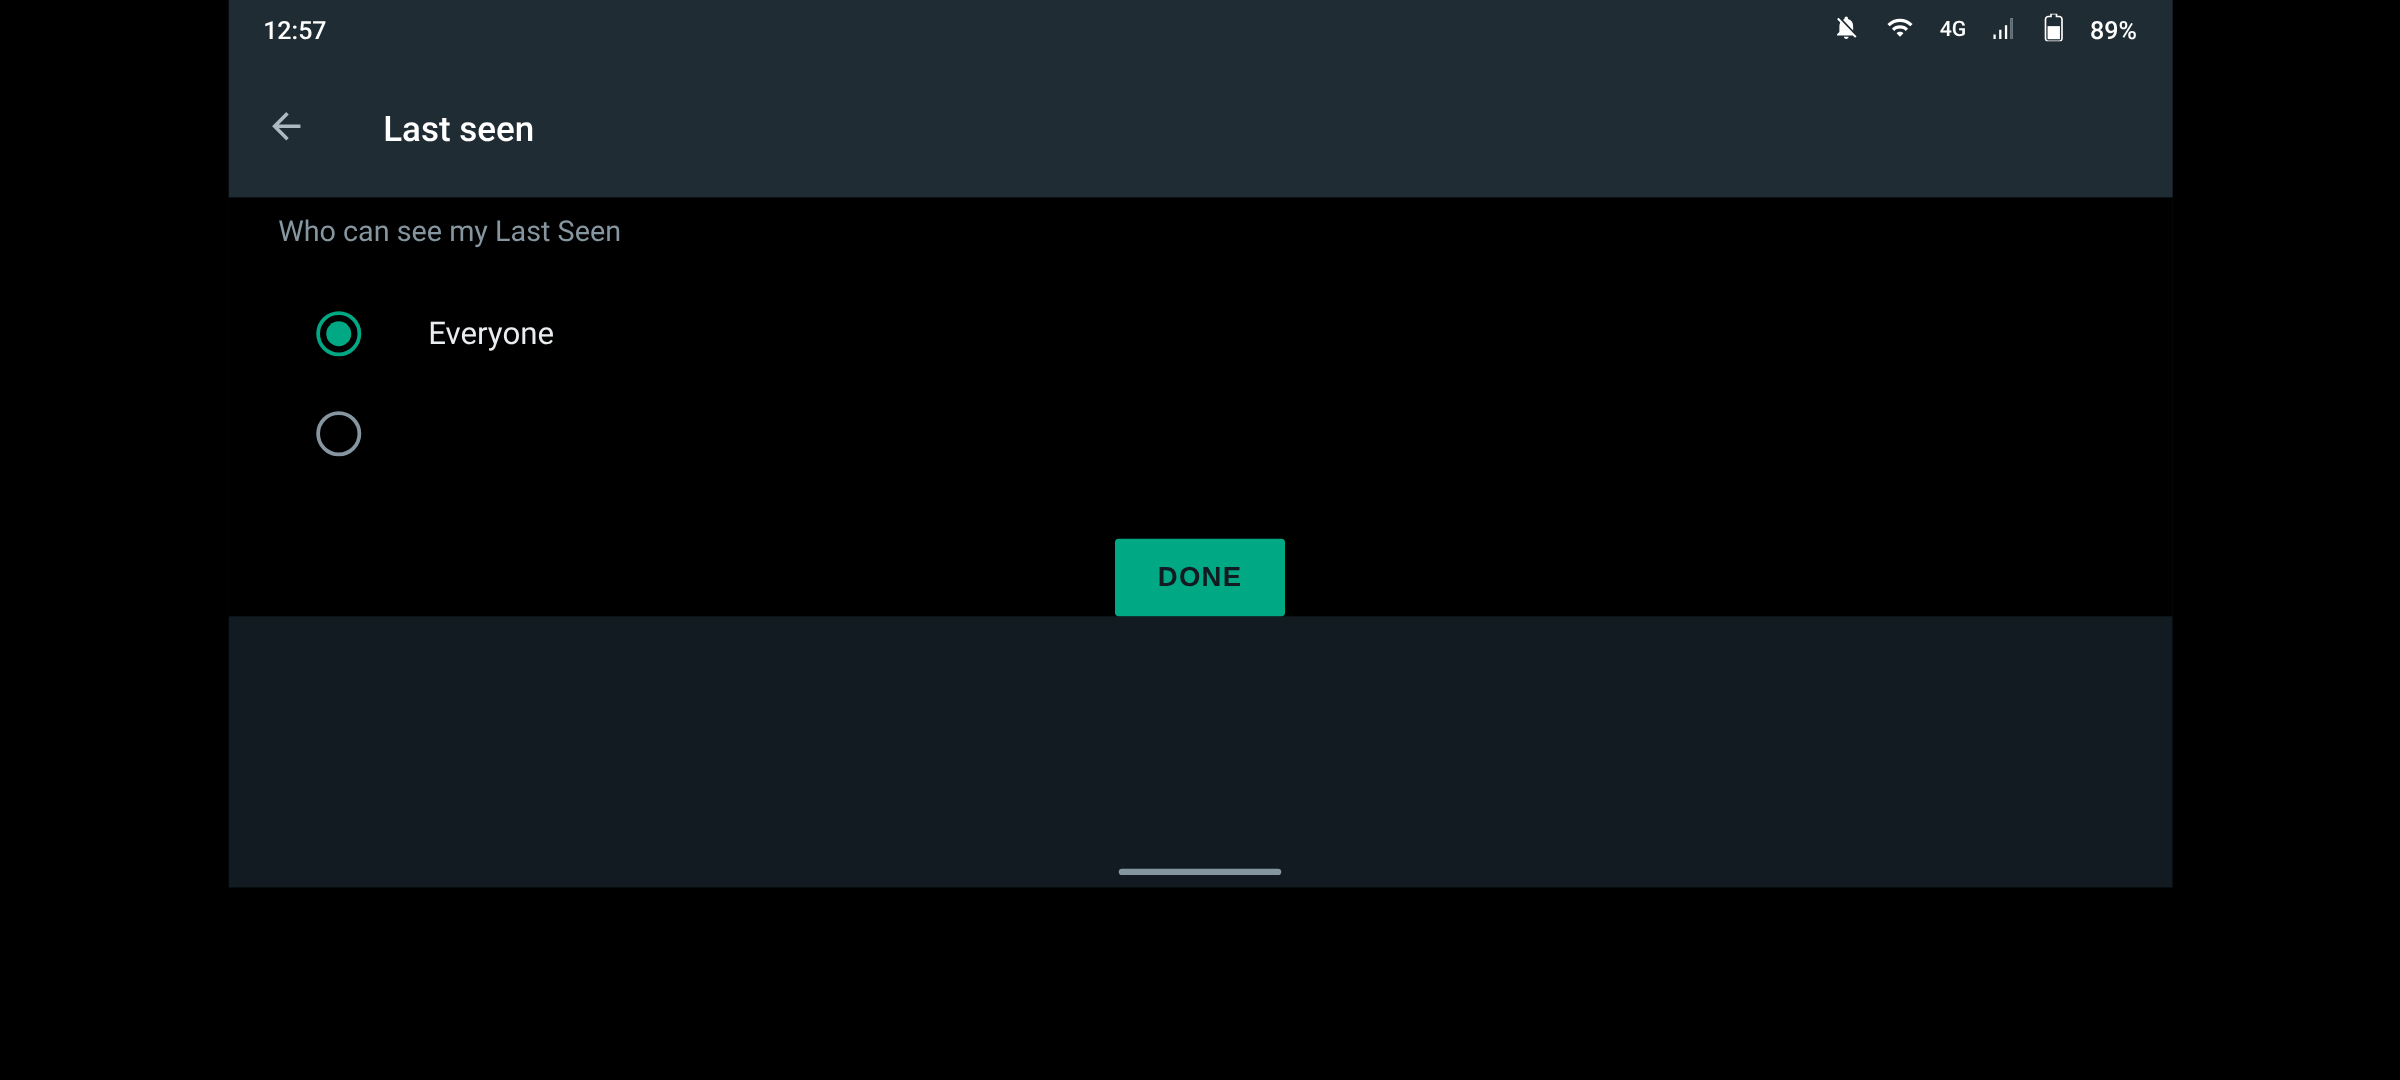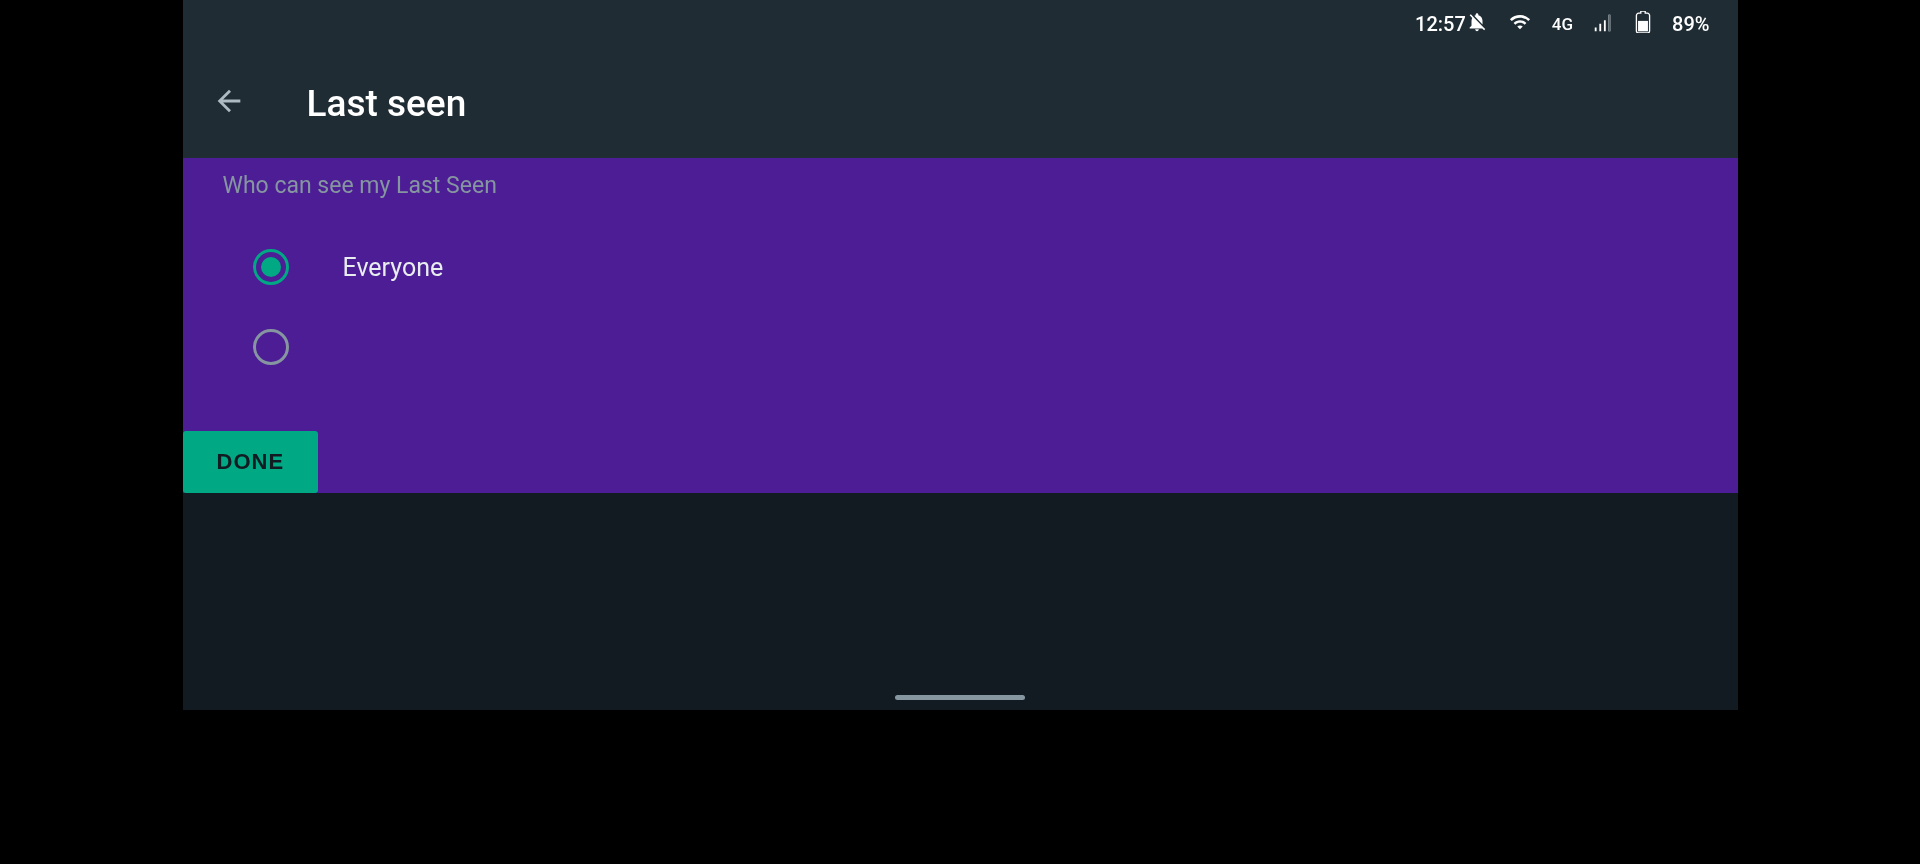--- a/index.html
+++ b/index.html
@@ -18,21 +18,21 @@
     }
     .device {
       width: 1555px;
       height: 710px;
       background: #111b21;
       position: relative;
     }
     .status-bar {
       height: 48px;
       display: flex;
-      justify-content: flex-end;
+      justify-content: space-between;
       align-items: center;
       padding: 0 28px;
       background: #1f2c34;
       color: #fff;
       font-size: 20px;
       font-weight: 500;
     }
     .status-right {
       display: flex;
       align-items: center;
@@ -55,25 +55,25 @@
       cursor: pointer;
       display: flex;
       align-items: center;
       justify-content: center;
     }
     .back-arrow svg {
       fill: #aebac1;
     }
     .app-title {
       color: #fff;
-      font-size: 37px;
+      font-size: 28px;
       font-weight: 500;
     }
     .content {
-      background: #4c1d95;
+      background: #000000;
       padding: 14px 0 0 0;
     }
     .section-title {
       color: #8696a0;
       font-size: 23px;
       padding: 0 40px;
       margin-bottom: 28px;
     }
     .radio-list {
       display: flex;
@@ -105,21 +105,21 @@
       height: 20px;
       border-radius: 50%;
       background: #00a884;
     }
     .radio-label {
       color: #e9edef;
       font-size: 25px;
     }
     .done-row {
       display: flex;
-      justify-content: flex-start;
+      justify-content: center;
       margin-top: 44px;
     }
     .done-button {
       background: #00a884;
       color: #111b21;
       border: none;
       padding: 18px 34px;
       font-size: 22px;
       font-weight: 600;
       letter-spacing: 1px;

